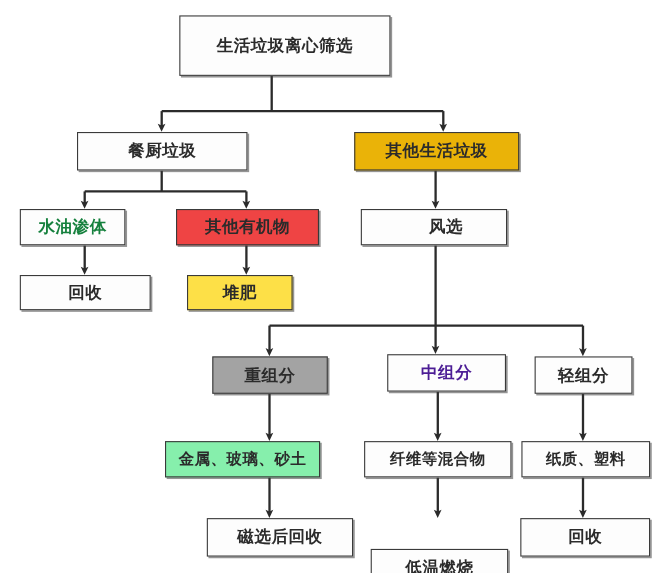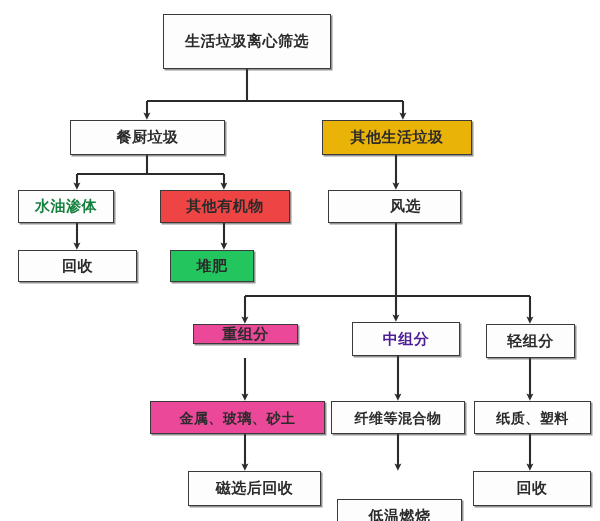--- a/index.html
+++ b/index.html
@@ -123,54 +123,54 @@
         <path d="M398,434 L398,467" marker-end="url(#arrowhead)"></path>
       </g>
       <g>
         <path d="M530,434 L530,467" marker-end="url(#arrowhead)"></path>
       </g>
 
     </g>
   </svg>
 
   <div id="nodes-layer">
-      <div class="node-box fs-15" style="left: 163px; top: 14px; width: 168px; height: 55px; border-color: rgb(58, 58, 58); background: rgb(253, 253, 253); color: rgb(43, 43, 43);">
+      <div class="node-box fs-15" style="left: 163px; top: 14px; width: 192px; height: 55px; border-color: rgb(58, 58, 58); background: rgb(253, 253, 253); color: rgb(43, 43, 43);">
         <span class="node-label" style="font-size: 15px;">生活垃圾离心筛选</span>
       </div>
       <div class="node-box fs-15" style="left: 70px; top: 120px; width: 155px; height: 35px; border-color: rgb(58, 58, 58); background: rgb(253, 253, 253); color: rgb(43, 43, 43);">
         <span class="node-label" style="font-size: 15px;">餐厨垃圾</span>
       </div>
       <div class="node-box fs-15" style="left: 322px; top: 120px; width: 150px; height: 35px; border-color: rgb(58, 58, 58); background: #eab308; color: rgb(43, 43, 43);">
         <span class="node-label" style="font-size: 15px;">其他生活垃圾</span>
       </div>
       <div class="node-box fs-15" style="left: 18px; top: 190px; width: 96px; height: 33px; border-color: rgb(58, 58, 58); background: rgb(253, 253, 253); color: #15803d;">
         <span class="node-label" style="font-size: 15px;">水油渗体</span>
       </div>
       <div class="node-box fs-15" style="left: 160px; top: 190px; width: 130px; height: 33px; border-color: rgb(58, 58, 58); background: #ef4444; color: rgb(43, 43, 43);">
         <span class="node-label" style="font-size: 15px;">其他有机物</span>
       </div>
       <div class="node-box fs-15" style="left: 328px; top: 190px; width: 133px; height: 33px; border-color: rgb(58, 58, 58); background: rgb(253, 253, 253); color: rgb(43, 43, 43);">
         <span class="node-label" style="font-size: 15px; margin-left: 22px;">风选</span>
       </div>
       <div class="node-box fs-15" style="left: 18px; top: 250px; width: 119px; height: 32px; border-color: rgb(58, 58, 58); background: rgb(253, 253, 253); color: rgb(43, 43, 43);">
         <span class="node-label" style="font-size: 15px;">回收</span>
       </div>
-      <div class="node-box fs-15" style="left: 170px; top: 250px; width: 84px; height: 32px; border-color: rgb(58, 58, 58); background: #22c55e; color: rgb(43, 43, 43);">
+      <div class="node-box fs-15" style="left: 170px; top: 250px; width: 96px; height: 32px; border-color: rgb(58, 58, 58); background: #fde047; color: rgb(43, 43, 43);">
         <span class="node-label" style="font-size: 15px;">堆肥</span>
       </div>
-      <div class="node-box fs-15" style="left: 193px; top: 324px; width: 105px; height: 20px; border-color: rgb(58, 58, 58); background: #ec4899; color: rgb(43, 43, 43);">
+      <div class="node-box fs-15" style="left: 193px; top: 324px; width: 105px; height: 34px; border-color: rgb(58, 58, 58); background: #a3a3a3; color: rgb(43, 43, 43);">
         <span class="node-label" style="font-size: 15px;">重组分</span>
       </div>
       <div class="node-box fs-15" style="left: 352px; top: 322px; width: 108px; height: 34px; border-color: rgb(58, 58, 58); background: rgb(253, 253, 253); color: #4c1d95;">
         <span class="node-label" style="font-size: 15px;">中组分</span>
       </div>
       <div class="node-box fs-15" style="left: 486px; top: 324px; width: 89px; height: 34px; border-color: rgb(58, 58, 58); background: rgb(253, 253, 253); color: rgb(43, 43, 43);">
         <span class="node-label" style="font-size: 15px;">轻组分</span>
       </div>
-      <div class="node-box fs-14" style="left: 150px; top: 401px; width: 175px; height: 33px; border-color: rgb(58, 58, 58); background: #ec4899; color: rgb(43, 43, 43);">
+      <div class="node-box fs-14" style="left: 150px; top: 401px; width: 141px; height: 33px; border-color: rgb(58, 58, 58); background: #86efac; color: rgb(43, 43, 43);">
         <span class="node-label" style="font-size: 14px;">金属、玻璃、砂土</span>
       </div>
       <div class="node-box fs-14" style="left: 331px; top: 401px; width: 134px; height: 33px; border-color: rgb(58, 58, 58); background: rgb(253, 253, 253); color: rgb(43, 43, 43);">
         <span class="node-label" style="font-size: 14px;">纤维等混合物</span>
       </div>
       <div class="node-box fs-14" style="left: 474px; top: 401px; width: 117px; height: 33px; border-color: rgb(58, 58, 58); background: rgb(253, 253, 253); color: rgb(43, 43, 43); justify-content: center;">
         <span class="node-label" style="font-size: 14px;">纸质、塑料</span>
       </div>
       <div class="node-box fs-15" style="left: 188px; top: 471px; width: 133px; height: 35px; border-color: rgb(58, 58, 58); background: rgb(253, 253, 253); color: rgb(43, 43, 43);">
         <span class="node-label" style="font-size: 15px;">磁选后回收</span>

